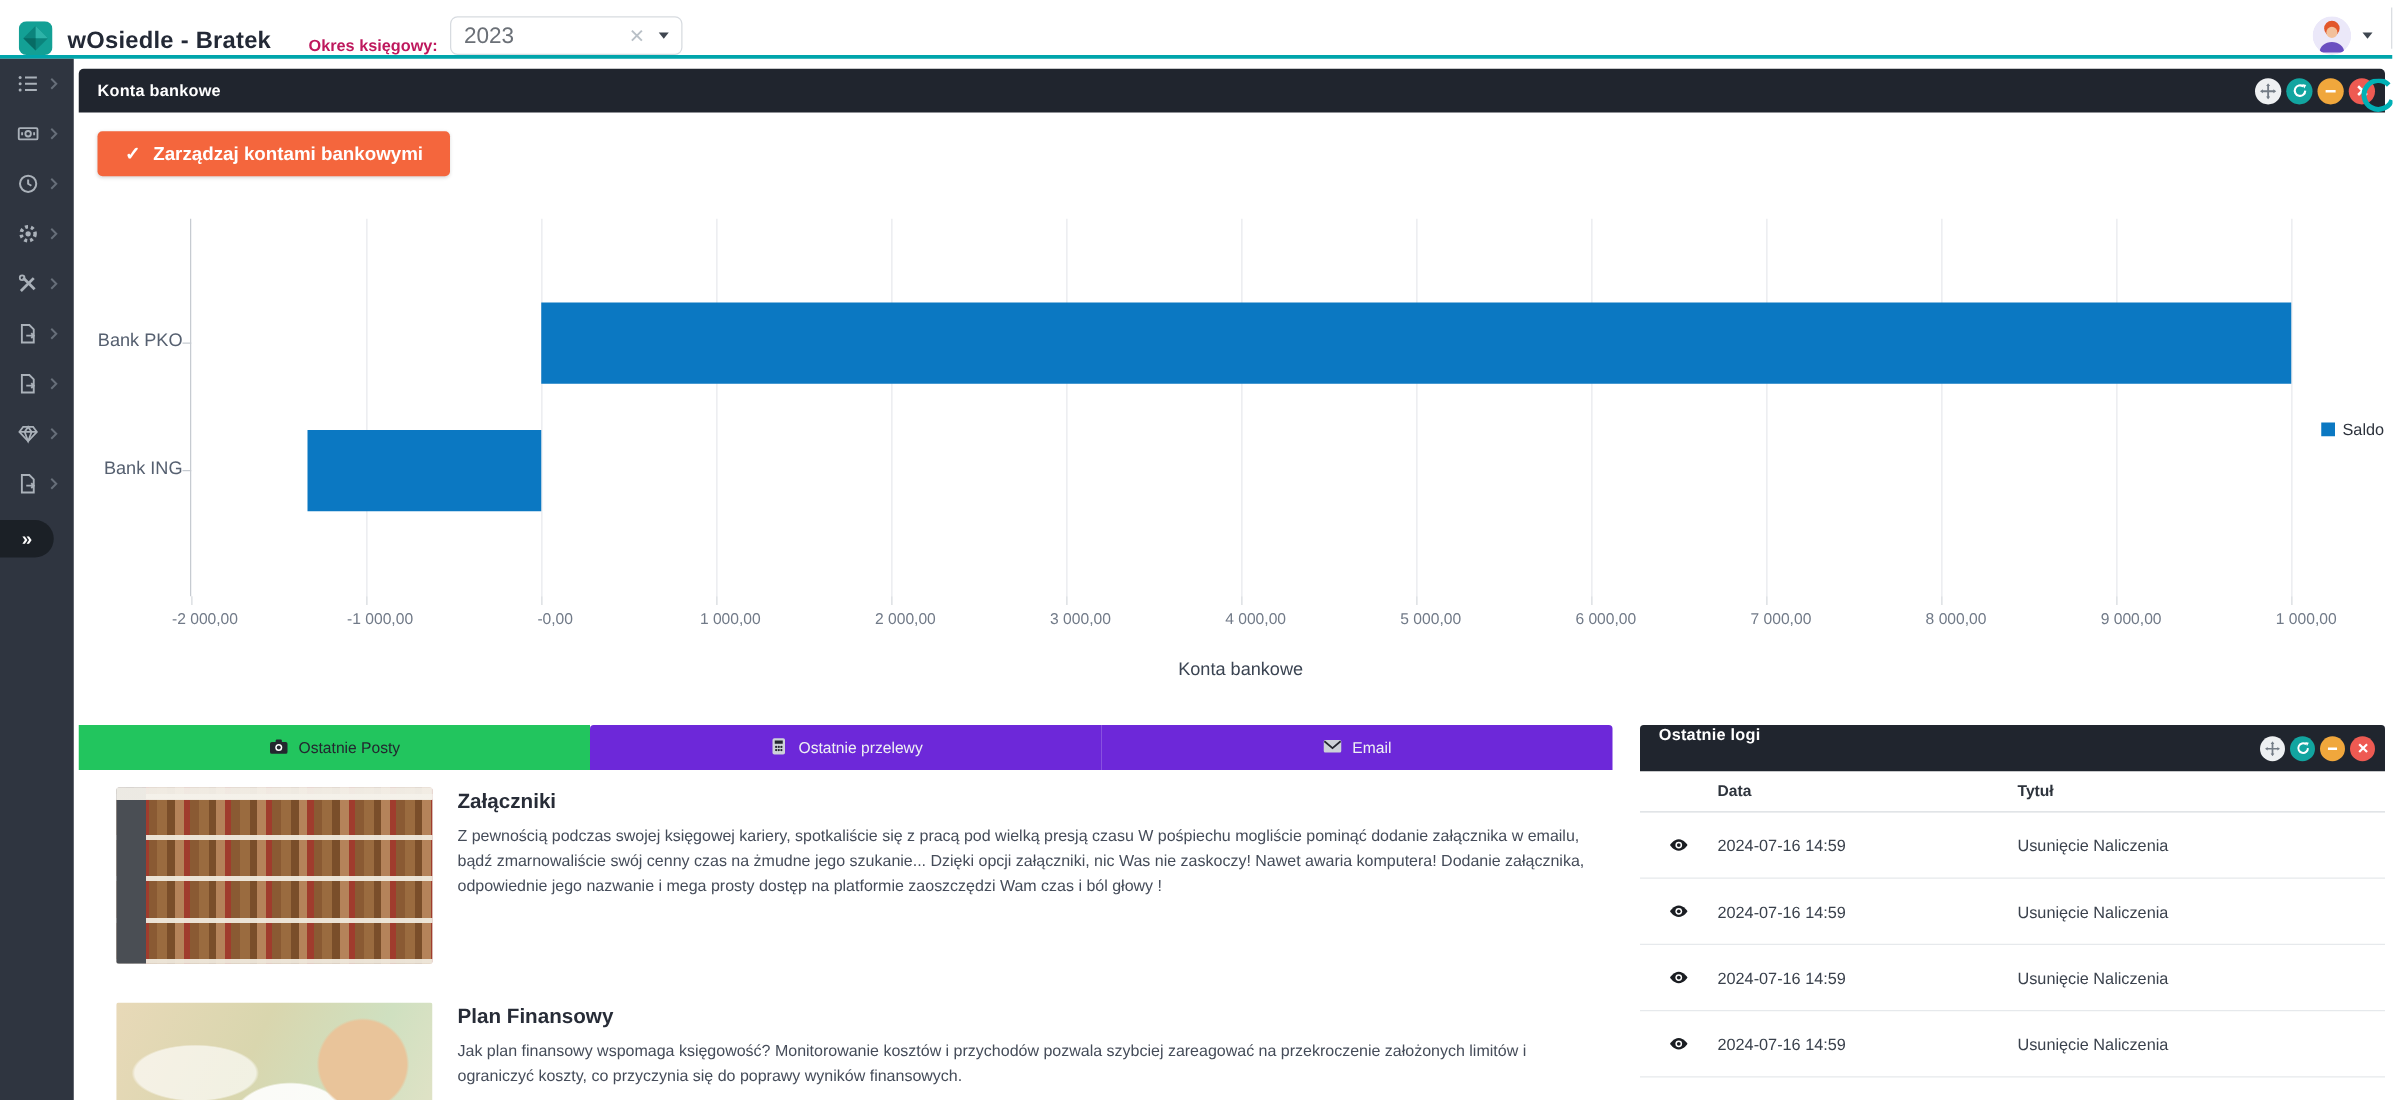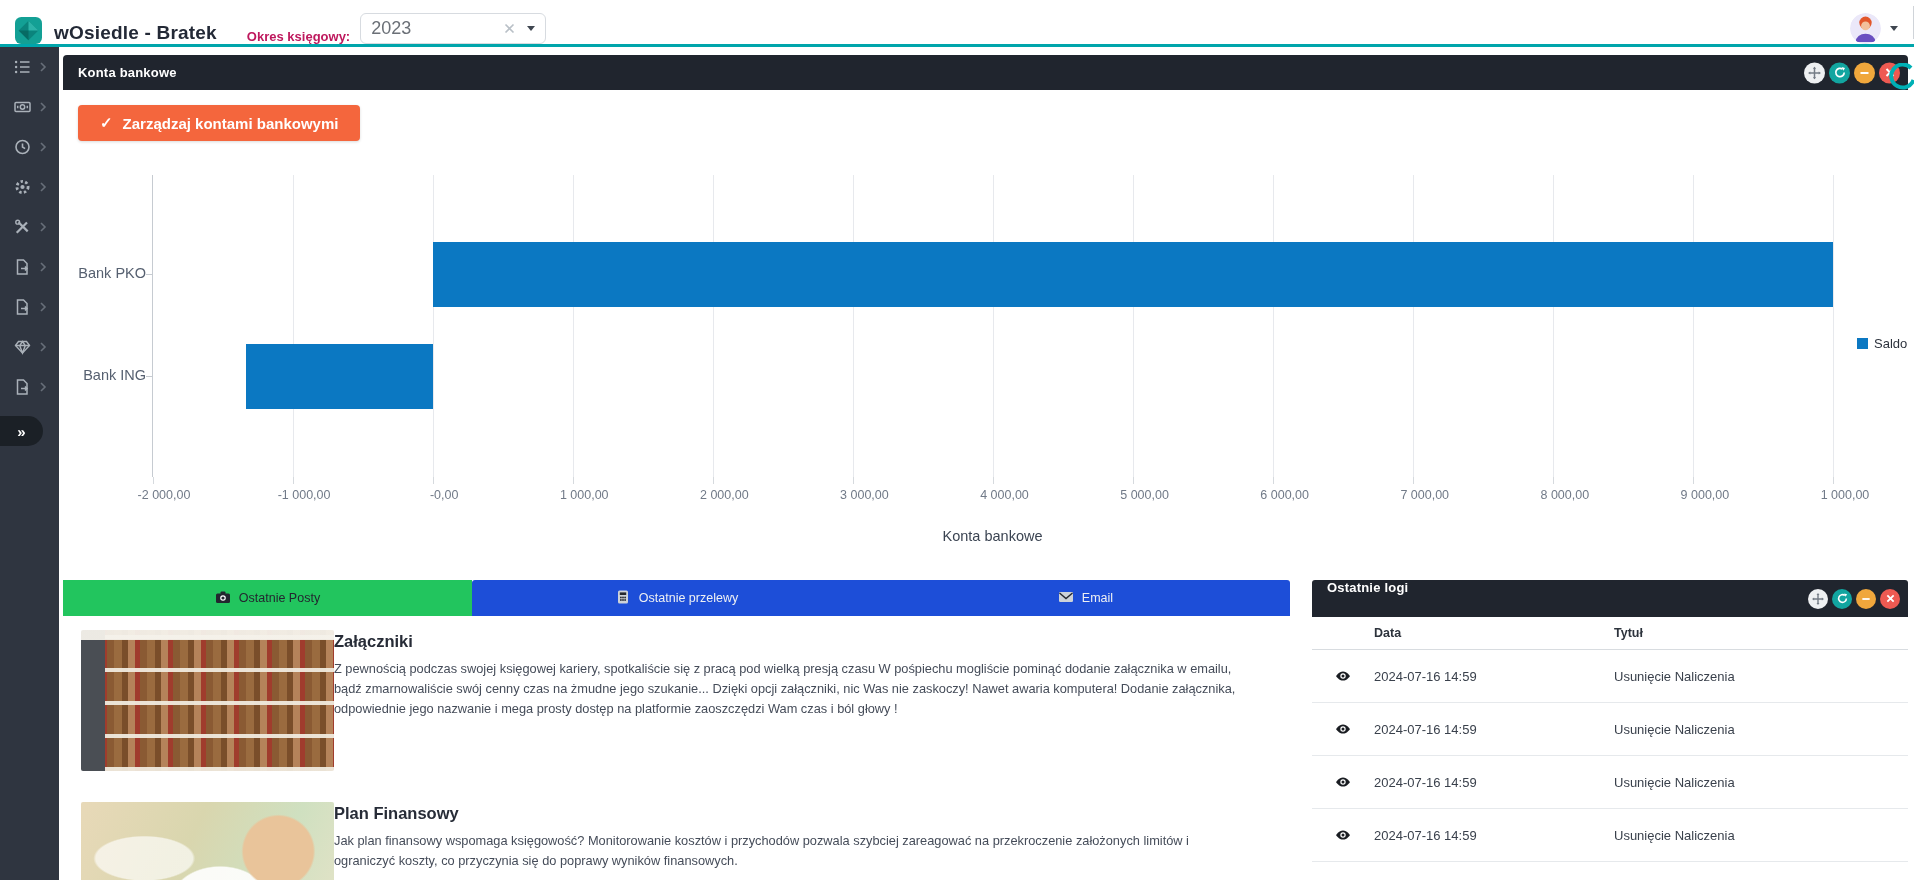--- a/index.html
+++ b/index.html
@@ -72,26 +72,26 @@
                 font-size:14.5px; color:#3b4452; }
   .legend { position:absolute; left:1794px; top:186px; display:flex; align-items:center;
             gap:6px; font-size:13px; color:#2c323c; }
   .legend-swatch { width:11px; height:11px; background:#0b78c2; display:inline-block; }
 
   
   .tabs { position:absolute; left:63px; top:580px; width:1227px; height:36px; display:flex; }
   .tab { flex:1; display:flex; align-items:center; justify-content:center; gap:8px;
          font-size:12.5px; cursor:pointer; }
   .tab.active { background:#22c55e; color:#23272f; }
-  .tab.dark { background:#1d4ed8; color:#eef0f3; }
+  .tab.dark { background:#6d28d9; color:#eef0f3; }
   .tab.dark.first { border-radius:3px 0 0 0; }
   .tab.dark.last { border-radius:0 3px 0 0; }
 
   .posts { position:absolute; left:63px; top:630px; width:1227px; height:250px; }
-  .post { position:absolute; left:18px; display:flex; }
+  .post { position:absolute; left:30px; display:flex; gap:20px; }
   .post-1 { top:0; } .post-2 { top:172px; }
   .post-img { width:253px; height:141px; border-radius:2px; flex:none; }
   .img-library { background:
       linear-gradient(180deg, rgba(245,242,235,.95) 0 10px, rgba(245,242,235,0) 10px),
       linear-gradient(90deg, #4a4e54 0 24px, rgba(0,0,0,0) 24px),
       repeating-linear-gradient(0deg, rgba(240,234,222,.95) 0 4px, rgba(240,234,222,0) 4px 33px),
       repeating-linear-gradient(90deg, #9a6b3f 0 8px, #7a4e2a 8px 14px, #b5835a 14px 21px,
         #a03c2d 21px 26px, #8a5a33 26px 33px);
       background-color:#8a6b4f; }
   .img-desk { background:

